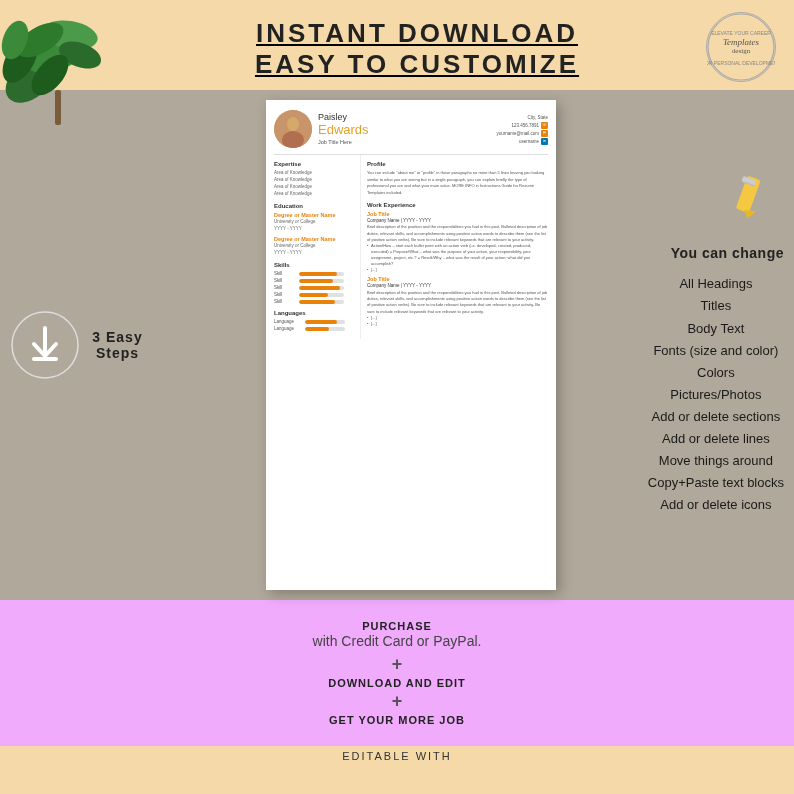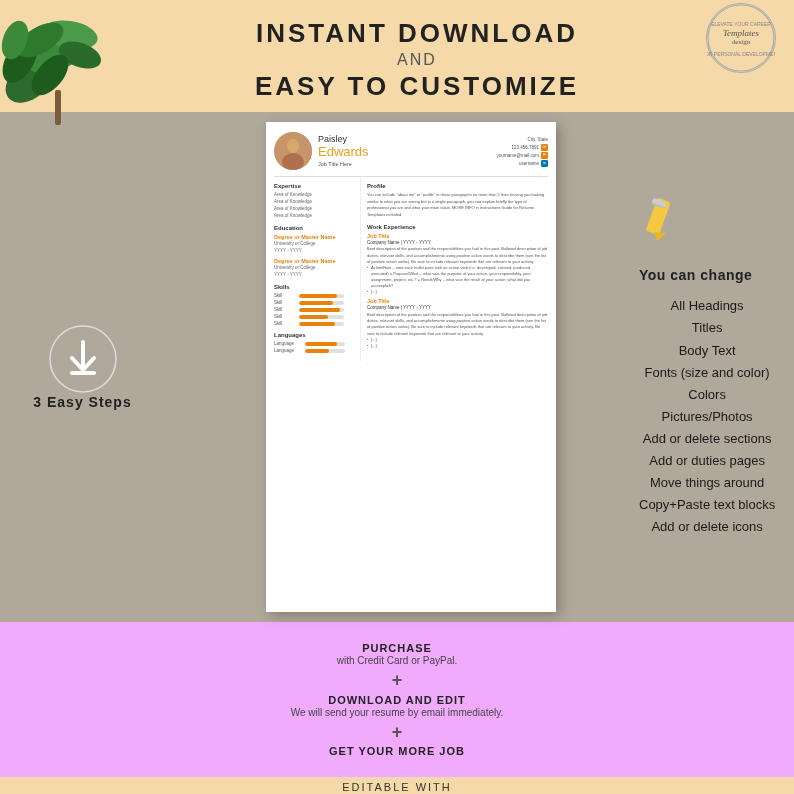--- a/index.html
+++ b/index.html
@@ -41,21 +41,21 @@
       position: absolute;
       top: 0;
       left: 0;
       width: 130px;
       height: 130px;
     }
 
     
     .logo-top-right {
       position: absolute;
-      top: 3px;
+      top: 12px;
       right: 18px;
       width: 70px;
       height: 70px;
       border-radius: 50%;
       border: 1.5px solid #aaa;
       display: flex;
       align-items: center;
       justify-content: center;
       flex-direction: column;
       font-size: 7px;
@@ -68,21 +68,21 @@
     .middle-band {
       background-color: #b0a89a;
       display: flex;
       align-items: stretch;
       min-height: 280px;
     }
 
     .left-panel {
       width: 165px;
       display: flex;
-      flex-direction: column;
+      flex-direction: row;
       align-items: center;
       justify-content: center;
       padding: 20px 10px;
       gap: 0;
     }
 
     .download-icon {
       width: 70px;
       height: 70px;
     }
@@ -312,21 +312,21 @@
     .bullet-item::before {
       content: '•';
       position: absolute;
       left: 0;
     }
 
     .right-panel {
       width: 165px;
       display: flex;
       flex-direction: column;
-      align-items: flex-start;
+      align-items: flex-end;
       justify-content: center;
       padding: 20px 10px;
       gap: 6px;
     }
 
     .pencil-icon-wrap {
       margin-bottom: 6px;
     }
 
     .you-can-change-label {
@@ -369,21 +369,21 @@
     }
 
     .step-title {
       font-size: 11px;
       font-weight: 900;
       letter-spacing: 1px;
       color: #222;
     }
 
     .step-desc {
-      font-size: 10px;
+      font-size: 14px;
       color: #444;
       line-height: 1.4;
       text-align: center;
     }
 
     .plus-divider {
       font-size: 18px;
       font-weight: 700;
       color: #555;
       text-align: center;
@@ -432,23 +432,22 @@
   <div class="logo-top-right">
     <svg width="68" height="68" viewBox="0 0 68 68" xmlns="http://www.w3.org/2000/svg">
       <circle cx="34" cy="34" r="33" fill="none" stroke="#aaa" stroke-width="1.2"></circle>
       <text x="34" y="22" text-anchor="middle" font-size="5" fill="#888" font-family="Arial">ELEVATE YOUR CAREER</text>
       <text x="34" y="32" text-anchor="middle" font-size="9" font-style="italic" font-family="Georgia" fill="#555">Templates</text>
       <text x="34" y="40" text-anchor="middle" font-size="7" font-family="Georgia" fill="#555">design</text>
       <text x="34" y="52" text-anchor="middle" font-size="5" fill="#888" font-family="Arial">FOR PERSONAL DEVELOPMENT</text>
     </svg>
   </div>
 
-  <div style="margin-left:130px; margin-right:90px;">
+  <div style="margin-left:130px; margin-right:90px;text-decoration:underline;">
     <div class="top-title">INSTANT DOWNLOAD</div>
-    <div class="top-and">AND</div>
     <div class="top-title">EASY TO CUSTOMIZE</div>
   </div>
 </div>
 
 <div class="middle-band">
 
   <div class="left-panel">
     <div class="download-icon">
       <svg width="70" height="70" viewBox="0 0 70 70" xmlns="http://www.w3.org/2000/svg">
         <circle cx="35" cy="35" r="33" fill="none" stroke="#ddd" stroke-width="1.5"></circle>
@@ -596,40 +595,38 @@
     </div>
     <div class="you-can-change-label">You can change</div>
     <ul class="change-list">
       <li>All Headings</li>
       <li>Titles</li>
       <li>Body Text</li>
       <li>Fonts (size and color)</li>
       <li>Colors</li>
       <li>Pictures/Photos</li>
       <li>Add or delete sections</li>
-      <li>Add or duties pages</li>
+      <li>Add or delete lines</li>
       <li>Move things around</li>
       <li>Copy+Paste text blocks</li>
       <li>Add or delete icons</li>
     </ul>
   </div>
 
 </div>
 
 <div class="bottom-section">
   <div class="bottom-left">
     <div class="step-block">
       <div class="step-title">PURCHASE</div>
       <div class="step-desc">with Credit Card or PayPal.</div>
     </div>
     <div class="plus-divider">+</div>
     <div class="step-block">
       <div class="step-title">DOWNLOAD AND EDIT</div>
-      <div class="step-desc">We will send your resume
-by email immediately.</div>
     </div>
     <div class="plus-divider">+</div>
     <div class="step-block">
       <div class="step-title">GET YOUR MORE JOB</div>
     </div>
   </div>
 </div>
 
 <div class="very-bottom">
   <div class="editable-with">EDITABLE WITH</div>

